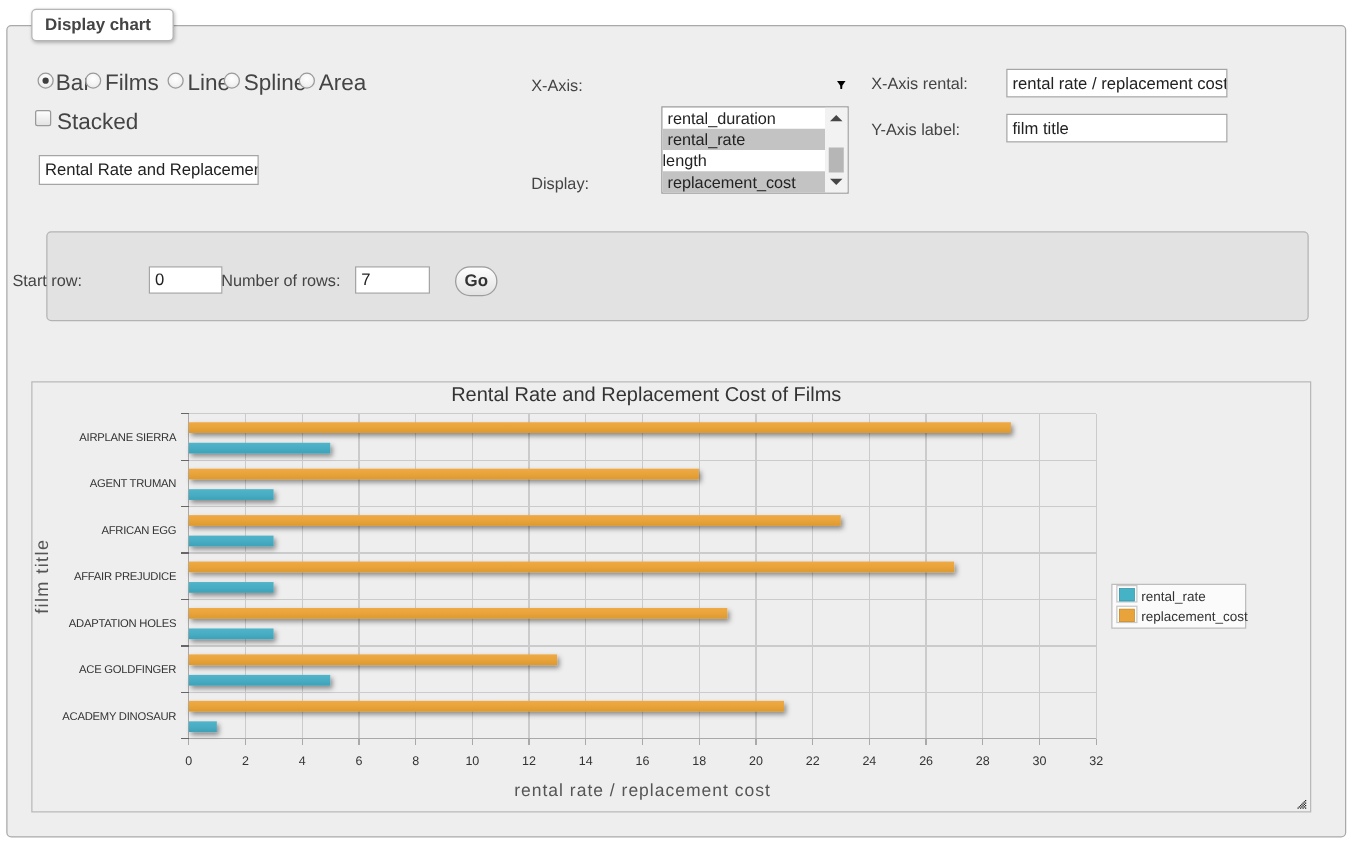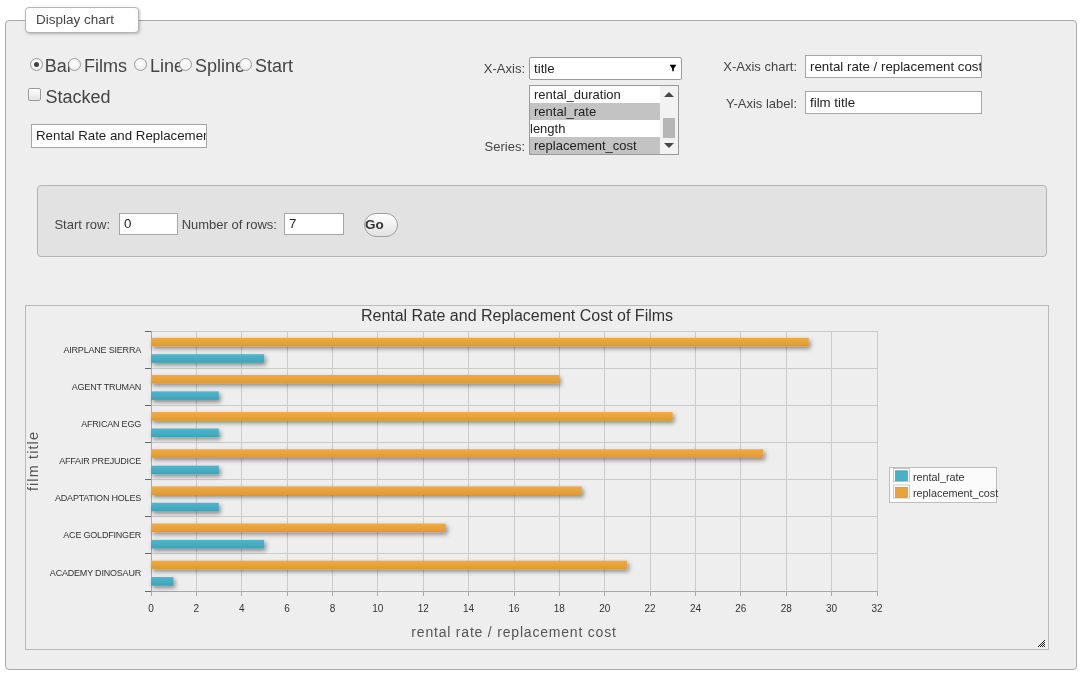--- a/index.html
+++ b/index.html
@@ -1,81 +1,80 @@
 <!DOCTYPE html>
 <html><head><meta charset="utf-8"><title>Display chart</title>
 <style>
 *{margin:0;padding:0;box-sizing:content-box}
 html,body{background:#fff;font-family:"Liberation Sans",sans-serif;}
 #page{position:relative;width:1081px;height:681px;overflow:hidden}
 .abs{position:absolute}
 .lbl{position:absolute;font-size:18px;color:#444;white-space:nowrap}
-.rlbl{position:absolute;font-size:13px;color:#444;white-space:nowrap;text-align:right}
+.rlbl{position:absolute;font-size:13px;color:#444;white-space:nowrap;text-align:left}
 .inp{position:absolute;background:#fff;border:1px solid #a5a5a5;font-size:13.3px;color:#222;
      padding:0 0 0 4px;line-height:21px;white-space:nowrap;overflow:hidden}
 .radio{position:absolute;width:11px;height:11px;border:1px solid #9a9a9a;border-radius:50%;
   background:radial-gradient(circle at 50% 35%, #ffffff 0%, #f2f2f2 60%, #dedede 100%);}
 .radio.on::after{content:"";position:absolute;left:3px;top:3px;width:5px;height:5px;border-radius:50%;background:#3f3f3f}
 </style></head>
 <body>
 <div id="page">
 
   <div class="abs" style="left:5px;top:20px;width:1070px;height:648px;background:#eeeeee;border:1px solid #a9a9a9;border-radius:4px"></div>
 
-  <div class="abs" style="left:25px;top:7px;width:102px;height:24px;background:#ffffff;border:1px solid #b5b5b5;border-radius:4px;box-shadow:1px 1px 3px rgba(0,0,0,0.25);line-height:24px;padding-left:10px;font-weight:normal;font-size:13.5px;color:#444">Display chart</div>
+  <div class="abs" style="left:25px;top:7px;width:102px;height:24px;background:#ffffff;border:1px solid #b5b5b5;border-radius:4px;box-shadow:1px 1px 3px rgba(0,0,0,0.25);line-height:24px;padding-left:10px;font-weight:bold;font-size:13.5px;color:#444">Display chart</div>
 
   <div class="radio on" style="left:30px;top:58px"></div>
     <div class="lbl" style="left:44.7px;top:55.5px">Bar</div>
   <div class="radio" style="left:68px;top:58px"></div>
     <div class="lbl" style="left:84px;top:55.5px">Films</div>
   <div class="radio" style="left:134px;top:58px"></div>
     <div class="lbl" style="left:150px;top:55.5px">Line</div>
   <div class="radio" style="left:179px;top:58px"></div>
     <div class="lbl" style="left:195px;top:55.5px">Spline</div>
   <div class="radio" style="left:239px;top:58px"></div>
-    <div class="lbl" style="left:255px;top:55.5px">Start</div>
+    <div class="lbl" style="left:255px;top:55.5px">Area</div>
 
   <div class="abs" style="left:28px;top:88px;width:11px;height:11px;border:1px solid #9a9a9a;border-radius:2px;background:linear-gradient(#fefefe,#e3e3e3)"></div>
   <div class="lbl" style="left:45.5px;top:87px">Stacked</div>
 
   <div class="inp" style="left:31px;top:124px;width:170px;height:22px;line-height:22px">Rental Rate and Replacement Cost of Films</div>
 
   <div class="rlbl" style="left:425px;top:61px;width:100px">X-Axis:</div>
-  <div class="inp" style="left:529px;top:57px;width:147px;height:21px;line-height:21px;border-color:#9a9a9a;border-radius:2px">title</div>
   <svg class="abs" style="left:669px;top:64px" width="8" height="8">
       <polygon points="0.6,0.8 7.4,0.8 4.9,4.4 4.7,7.2 3.3,7.2 3.1,4.4" fill="#000"></polygon>
     </svg>
 
   <div class="abs" style="left:529px;top:85px;width:148px;height:68px;background:#fff;border:1px solid #9a9a9a;overflow:hidden">
     <div style="position:absolute;left:0;top:0;width:130px;height:68px;font-size:13px;color:#222">
       <div style="height:17px;line-height:17px;padding-left:4px">rental_duration</div>
       <div style="height:17px;line-height:17px;padding-left:4px;background:#c3c3c3">rental_rate</div>
       <div style="height:17px;line-height:17px;padding-left:0">length</div>
       <div style="height:17px;line-height:17px;padding-left:4px;background:#c3c3c3">replacement_cost</div>
     </div>
 
     <div style="position:absolute;right:0;top:0;width:18px;height:68px;background:#f2f2f2">
       <div style="position:absolute;left:4px;top:6px;width:0;height:0;border-left:5px solid transparent;border-right:5px solid transparent;border-bottom:5.5px solid #464646"></div>
       <div style="position:absolute;left:3px;top:32px;width:12px;height:20px;background:#b6b6b6"></div>
       <div style="position:absolute;left:4px;top:57px;width:0;height:0;border-left:5px solid transparent;border-right:5px solid transparent;border-top:5.5px solid #464646"></div>
     </div>
   </div>
-  <div class="rlbl" style="left:425px;top:139px;width:100px">Series:</div>
+  <div class="rlbl" style="left:425px;top:139px;width:100px">Display:</div>
 
-  <div class="rlbl" style="left:697px;top:59px;width:100px">X-Axis chart:</div>
+  <div class="rlbl" style="left:697px;top:59px;width:100px">X-Axis rental:</div>
   <div class="inp" style="left:805px;top:55px;width:171px;height:21px;line-height:21px">rental rate / replacement cost</div>
   <div class="rlbl" style="left:697px;top:96px;width:100px">Y-Axis label:</div>
   <div class="inp" style="left:805px;top:91px;width:171px;height:21px;line-height:21px">film title</div>
 
   <div class="abs" style="left:37px;top:185px;width:1008px;height:70px;background:#e2e2e2;border:1px solid #b3b3b3;border-radius:4px"></div>
   <div class="rlbl" style="left:10px;top:217px;width:100px">Start row:</div>
   <div class="inp" style="left:119px;top:213px;width:53px;height:20px;line-height:20px">0</div>
   <div class="rlbl" style="left:177px;top:217px;width:100px">Number of rows:</div>
   <div class="inp" style="left:284px;top:213px;width:54px;height:20px;line-height:20px">7</div>
-  <div class="abs" style="left:364px;top:213px;width:32px;height:22px;border:1px solid #9d9d9d;border-radius:12px;background:linear-gradient(#fefefe,#e2e2e2);text-align:left;line-height:22px;font-weight:bold;font-size:13.5px;color:#333">Go</div>
+  <div class="abs" style="left:364px;top:213px;width:32px;height:22px;border:1px solid #9d9d9d;border-radius:12px;background:linear-gradient(#fefefe,#e2e2e2);text-align:center;line-height:22px;font-weight:bold;font-size:13.5px;color:#333">Go</div>
 
   <div class="abs" style="left:25px;top:305px;width:1022px;height:343px;background:#eeeeee;border:1px solid #b9b9b9">
   <svg width="1022" height="343" viewBox="0 0 1022 343" style="position:absolute;left:0;top:0;font-family:'Liberation Sans',sans-serif">
         <defs>
 <filter id="bsh" x="-30%" y="-80%" width="160%" height="300%">
  <feDropShadow dx="1.8" dy="2.4" stdDeviation="2.1" flood-color="#000" flood-opacity="0.42"></feDropShadow>
 </filter>
 <linearGradient id="gor" x1="0" y1="0" x2="0" y2="1">
  <stop offset="0" stop-color="#efaa45"></stop>
             <stop offset="0.5" stop-color="#e8a33a"></stop>

